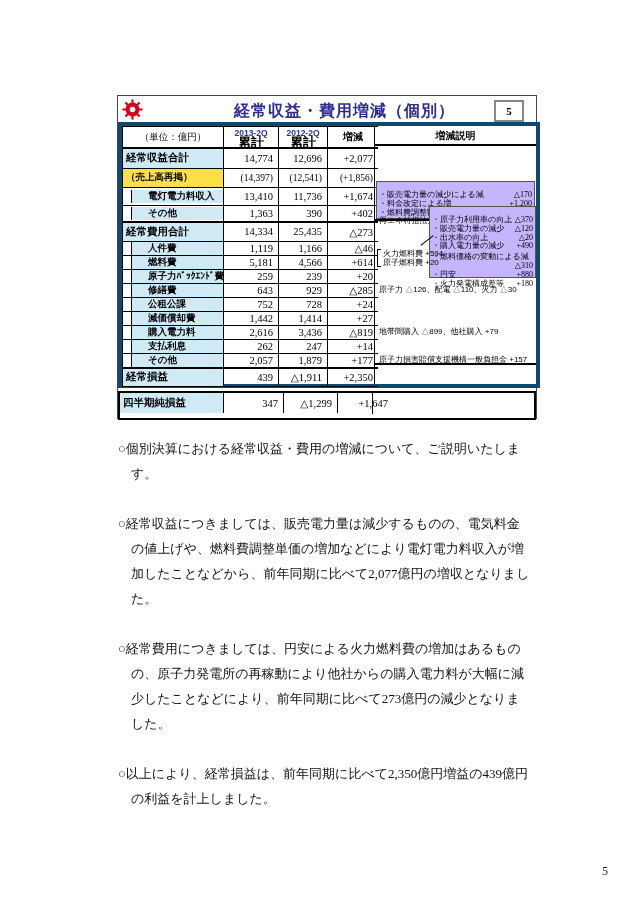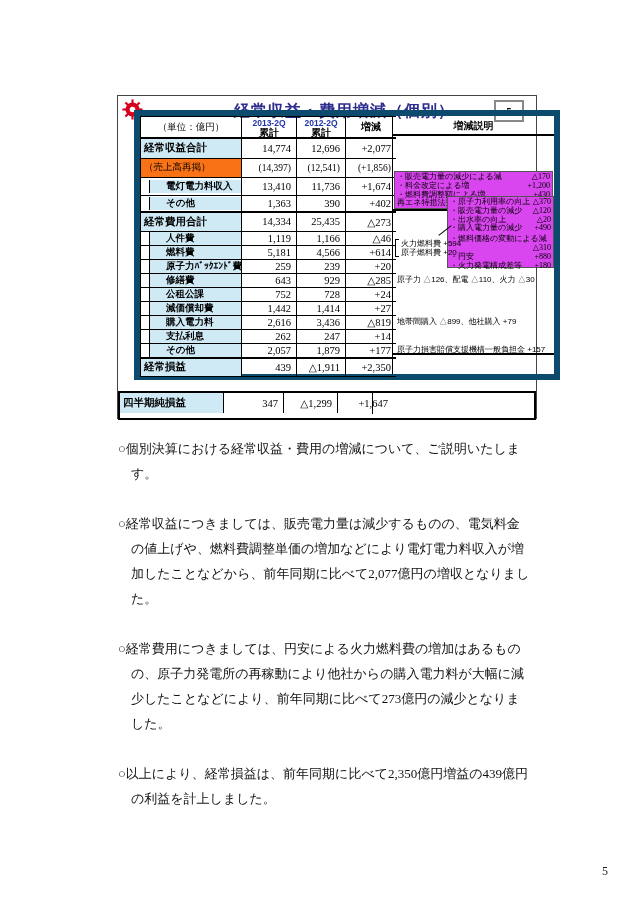--- a/index.html
+++ b/index.html
@@ -13,48 +13,48 @@
   #logo .logo-text{line-height:1;}
   #logo .logo-the{font-size:5px;font-weight:bold;letter-spacing:.5px;}
   #logo .logo-name{font-size:15px;font-weight:bold;letter-spacing:.5px;}
   #logo .logo-sub{font-size:4px;color:#333;letter-spacing:.2px;}
   #slide-title{position:absolute;left:116px;top:5px;font-size:16px;font-weight:bold;color:#2d2d8d;letter-spacing:1px;}
   #slide-num-box{position:absolute;right:12px;top:4px;width:26px;height:18px;border:2px solid #888;
                  display:flex;align-items:center;justify-content:center;
                  font-family:"Liberation Serif",serif;font-weight:bold;font-size:11px;background:#fff;}
 
   
-  #table-wrap{position:absolute;left:0px;top:14px;width:414px;height:258px;border:6px solid #0c4a6e;margin-left:16px;}
+  #table-wrap{position:absolute;left:0px;top:26px;width:414px;height:258px;border:4px solid #0c4a6e;}
   table.fin{border-collapse:collapse;table-layout:fixed;width:252px;}
   table.fin td{border:1px solid #000;padding:0;overflow:hidden;white-space:nowrap;}
   td.c-label{width:100px;}
   td.c-v1{width:54px;}
   td.c-v2{width:48px;}
   td.c-diff{width:50px;border-right:none !important;}
   .num{font-family:"Liberation Serif",serif;font-size:10.5px;text-align:right;padding-right:5px !important;}
   .paren .num{font-size:9.5px;}
   tr.hdr td{border-bottom-width:2px;}
   tr.sect td{border-top-width:2px;}
   .hdr-unit{font-size:9.5px;text-align:center;line-height:20px;}
   .hdr-col{text-align:center;line-height:9px;padding-top:1px !important;}
   .hdr-col .y{color:#2233aa;font-weight:bold;font-size:8.5px;display:block;}
-  .hdr-col .k{font-weight:bold;font-size:10px;display:block;}
+  .hdr-col .k{font-weight:bold;font-size:13px;display:block;}
   .hdr-diff{font-weight:bold;font-size:10px;text-align:center;line-height:20px;}
   .lbl-main{background:#cfe9f5;font-weight:bold;font-size:10.5px;padding-left:3px !important;}
-  .lbl-paren{background:#f97316;font-weight:normal;font-size:9.5px;padding-left:3px !important;}
+  .lbl-paren{background:#fde047;font-weight:bold;font-size:9.5px;padding-left:3px !important;}
   .lbl-sub-outer{background:#fff;}
   .lbl-sub{margin-left:8px;background:#cfe9f5;border-left:1px solid #000;font-weight:bold;font-size:9.5px;padding-left:16px;height:100%;display:flex;align-items:center;}
   tr.h20{height:20px;} tr.h19{height:19px;} tr.h18{height:18px;} tr.h17{height:17px;} tr.h14{height:14px;}
 
   
   #desc-col{position:absolute;left:252px;top:0;width:162px;height:258px;border-left:1px solid #000;box-sizing:border-box;}
   #desc-header{position:absolute;left:0;top:0;width:100%;height:20px;border-bottom:2px solid #000;box-sizing:border-box;
                font-weight:bold;font-size:10px;text-align:center;line-height:19px;}
   .hline{position:absolute;left:0;width:100%;height:2px;background:#000;}
-  .note-box{position:absolute;border:1px solid #555;background:#d946ef;font-size:8px;line-height:8.8px;padding:1px 2px;box-sizing:border-box;}
+  .note-box{position:absolute;border:1px solid #555;background:#c4b5fd;font-size:8px;line-height:8.8px;padding:9px 2px;box-sizing:border-box;}
   .nb-row{display:flex;justify-content:space-between;}
   .nb-row .t{white-space:nowrap;}
   .nb-row .v{white-space:nowrap;font-family:"Liberation Serif",serif;}
   .plain-note{position:absolute;font-size:8px;white-space:nowrap;}
   #fuel-bracket{position:absolute;left:2px;top:123px;display:flex;align-items:stretch;}
   #fuel-bracket .bracket{width:3px;border-left:1px solid #000;border-top:1px solid #000;border-bottom:1px solid #000;}
   #fuel-bracket .lines{font-size:8px;line-height:9px;padding-left:2px;white-space:nowrap;}
   #fuel-connector{position:absolute;left:44px;top:114px;width:16px;border-top:1px solid #000;transform:rotate(-38deg);}
 
   

